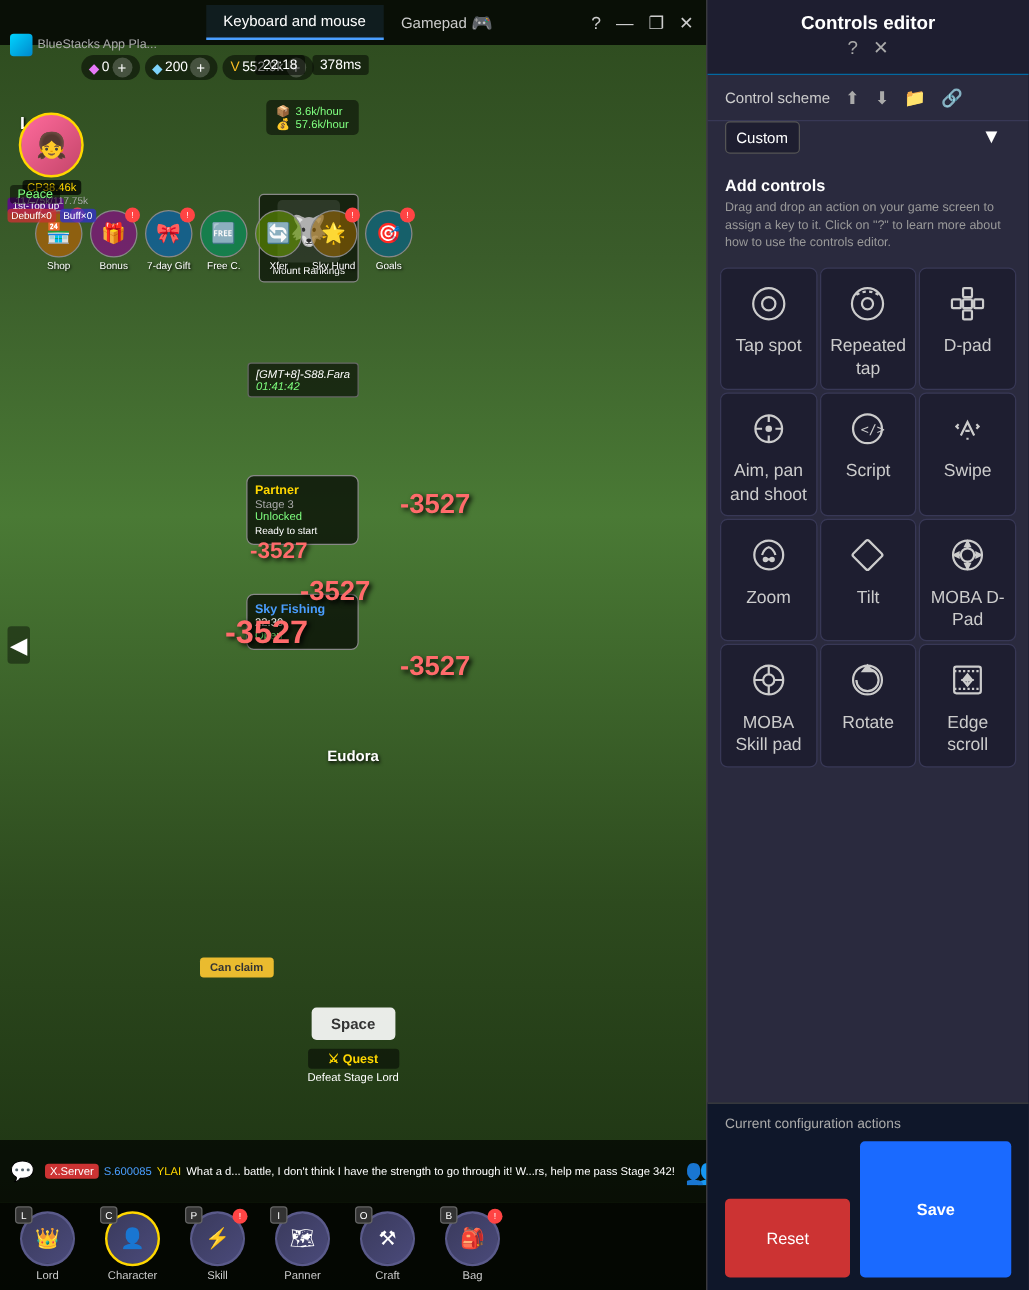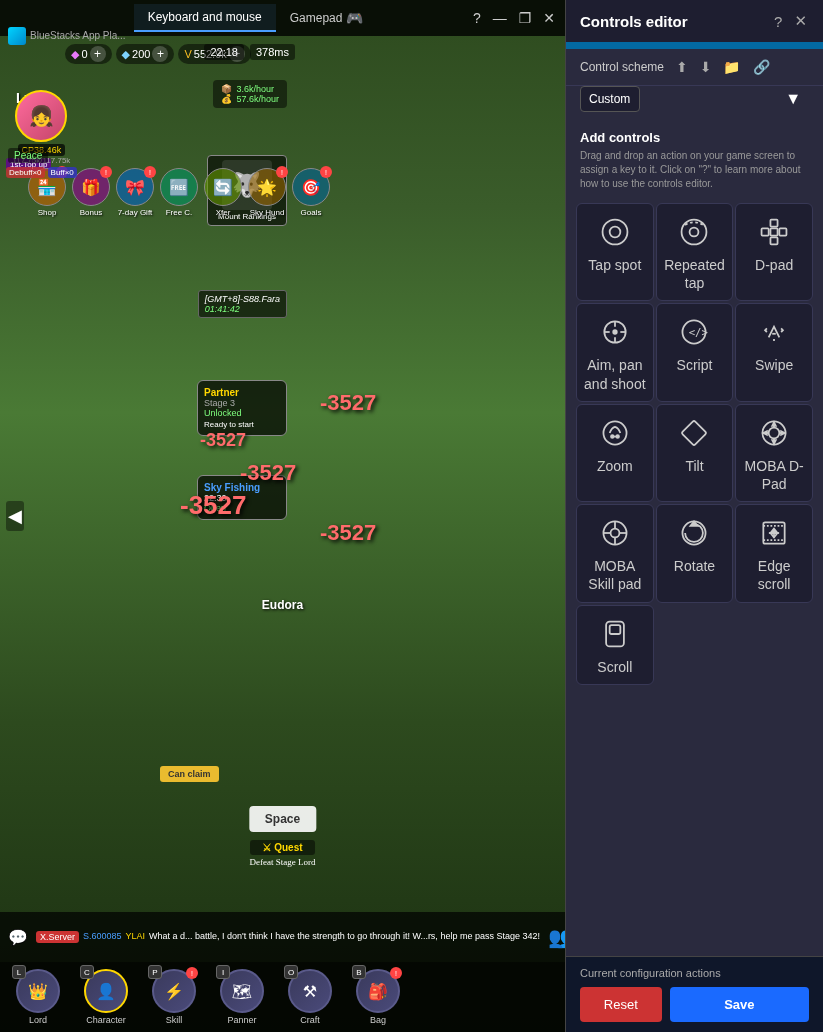--- a/index.html
+++ b/index.html
@@ -36,20 +36,21 @@
       align-items: center;
       background: rgba(0,0,0,0.8);
       z-index: 20;
     }
     .tab-item {
       padding: 6px 14px;
       font-size: 12px;
       color: #ccc;
       cursor: pointer;
       border-bottom: 2px solid transparent;
+      margin-left: 31px;
     }
     .tab-item.active {
       color: #fff;
       border-bottom: 2px solid #4a9eff;
       background: rgba(74,158,255,0.1);
     }
     .tab-gamepad {
       display: flex;
       align-items: center;
       gap: 4px;
@@ -139,22 +140,23 @@
       display: flex;
       flex-direction: column;
     }
 
     .panel-header {
       background: #1e1e30;
       padding: 10px 14px;
       display: flex;
       align-items: center;
       justify-content: space-between;
-      border-bottom: 7px solid #0369a1;
+      border-bottom: 1px solid #0369a1;
       flex-shrink: 0;
+      flex-direction: column;
     }
     .panel-title {
       color: #fff;
       font-size: 15px;
       font-weight: 600;
     }
     .panel-header-icons {
       display: flex; gap: 8px; align-items: center;
     }
     .header-icon-btn {
@@ -265,23 +267,24 @@
     }
     .bottom-btns {
       display: flex; gap: 8px;
     }
     .reset-btn {
       flex: 1;
       background: #cc3333;
       color: #fff;
       border: none;
       border-radius: 4px;
-      padding: 10px;
+      padding: 24px;
       font-size: 13px;
       cursor: pointer;
+      margin-top: 46px;
     }
     .save-btn {
       flex: 2;
       background: #1a6aff;
       color: #fff;
       border: none;
       border-radius: 4px;
       padding: 8px;
       font-size: 13px;
       cursor: pointer;
@@ -654,30 +657,30 @@
     <div style="color:#fff;">22:30</div>
     <div style="color:#7fff7f;">Open</div>
   </div>
 
   <div class="claim-btn">Can claim</div>
 
   <button class="space-button">Space</button>
 
   <div style="position:absolute;bottom:165px;left:50%;transform:translateX(-50%);text-align:center;z-index:7;">
     <div style="color:#ffd700;font-size:10px;font-weight:bold;background:rgba(0,0,0,0.5);padding:2px 8px;border-radius:3px;">⚔ <span>Quest</span></div>
-    <div style="color:#fff;font-size:9px;margin-top:2px;font-family:Liberation Serif, serif;">Defeat Stage Lord</div>
+    <div style="color:#fff;font-size:9px;margin-top:2px;">Defeat Stage Lord</div>
   </div>
 
   <div style="position:absolute;top:50%;left:6px;transform:translateY(-50%);z-index:8;">
     <div style="color:#fff;font-size:18px;background:rgba(0,0,0,0.4);padding:4px 2px;border-radius:3px;">◀</div>
   </div>
 
   <div class="chat-bar">
     <div style="display:flex;align-items:center;gap:4px;color:#ff6b6b;">💬</div>
-    <div style="display:flex;align-items:flex-start;gap:4px;flex:1;">
+    <div style="display:flex;align-items:center;gap:4px;flex:1;">
       <span class="server-badge">X.Server</span>
       <span style="color:#4a9eff;font-size:9px;">S.600085</span>
       <span style="color:#ffd700;font-size:9px;">YLAI</span>
       <span style="color:#fff;font-size:9px;flex:1;overflow:hidden;text-overflow:ellipsis;white-space:nowrap;">What a d... battle, I don't think I have the strength to go through it! W...rs, help me pass Stage 342!</span>
     </div>
     <div style="font-size:20px;color:#aaa;">👥</div>
   </div>
 
   <div class="game-taskbar">
     <div class="task-item">
@@ -907,29 +910,20 @@
             <line x1="6" y1="10" x2="30" y2="10" stroke-dasharray="2,2"></line>
             <line x1="6" y1="26" x2="30" y2="26" stroke-dasharray="2,2"></line>
             <polygon points="18,13 14,18 22,18" fill="#ccc"></polygon>
             <polygon points="18,23 14,18 22,18" fill="none" stroke="#ccc"></polygon>
             <line x1="18" y1="18" x2="18" y2="23"></line>
           </svg>
         </div>
         <span class="control-label">Edge scroll</span>
       </div>
 
-      <div class="control-item">
-        <div class="control-icon">
-          <svg viewBox="0 0 36 36" fill="none" stroke="#ccc" stroke-width="2">
-            <rect x="8" y="4" width="20" height="28" rx="4"></rect>
-            <rect x="12" y="8" width="12" height="10" rx="2"></rect>
-          </svg>
-        </div>
-        <span class="control-label">Scroll</span>
-      </div>
 
     </div>
   </div>
 
   <div class="bottom-actions">
     <div class="bottom-actions-label">Current configuration actions</div>
     <div class="bottom-btns">
       <button class="reset-btn">Reset</button>
       <button class="save-btn">Save</button>
     </div>

